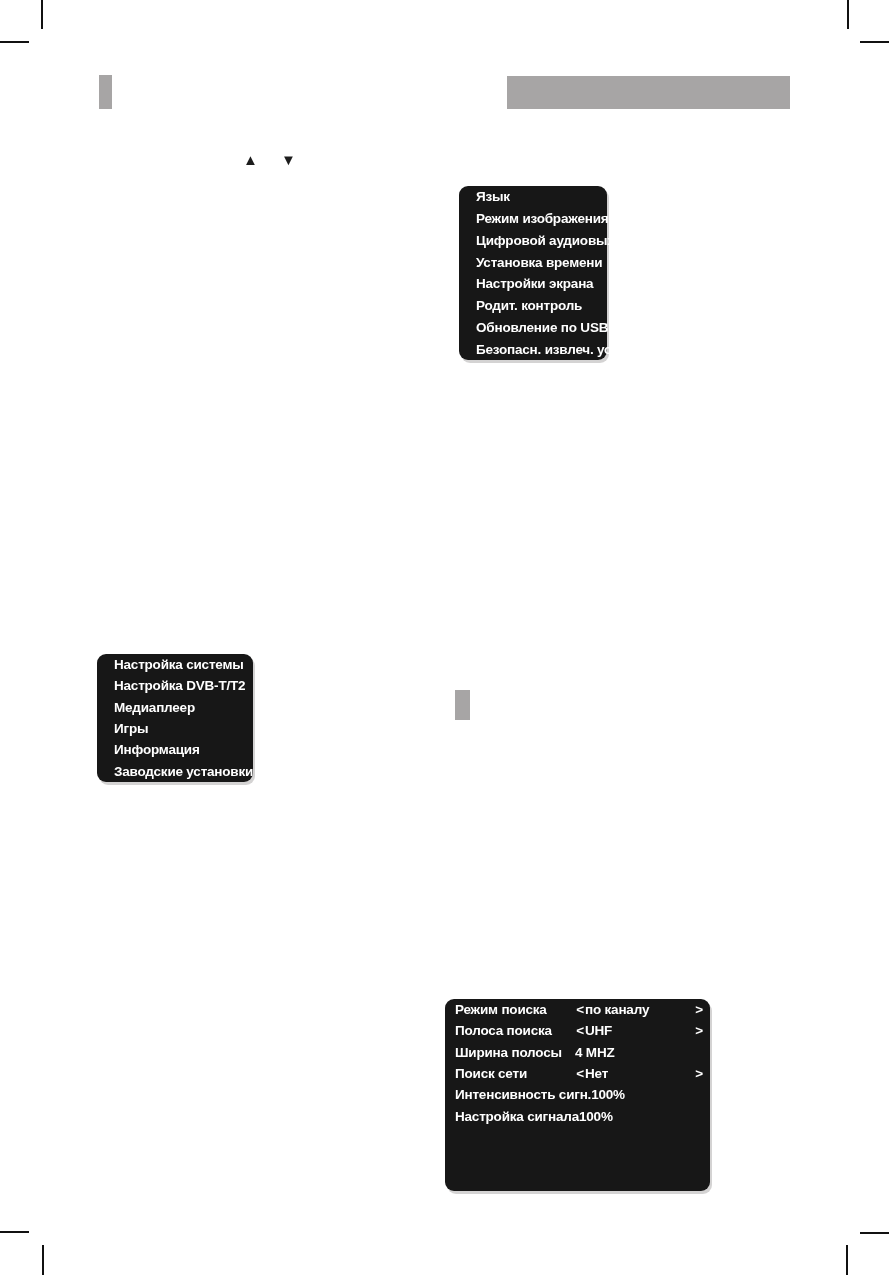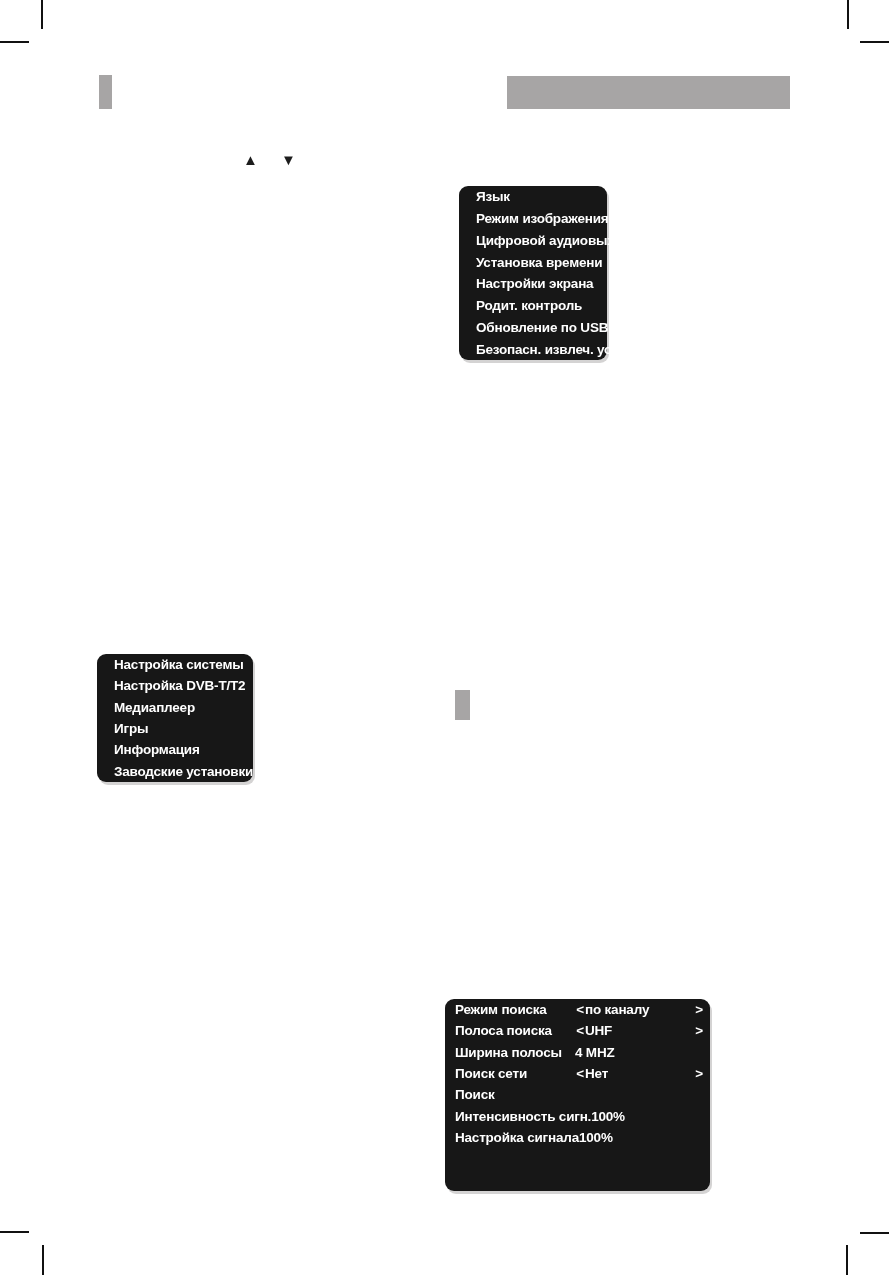--- a/index.html
+++ b/index.html
@@ -111,24 +111,20 @@
 
     <div class="srow">
       <span class="lbl">Поиск сети</span>
       <span class="varea">
         <span class="br">&lt;</span>
         <span class="val">Нет</span>
         <span class="br">&gt;</span>
       </span>
     </div>
 
-    <div class="srow">
-      <span class="lbl">Поиск</span>
-      <span class="varea"></span>
-    </div>
 
     <div class="srow">
       <span class="lbl">Интенсивность сигн.</span>
       <span class="varea">
         <span class="val">100%</span>
       </span>
     </div>
 
     <div class="srow">
       <span class="lbl">Настройка сигнала</span>

